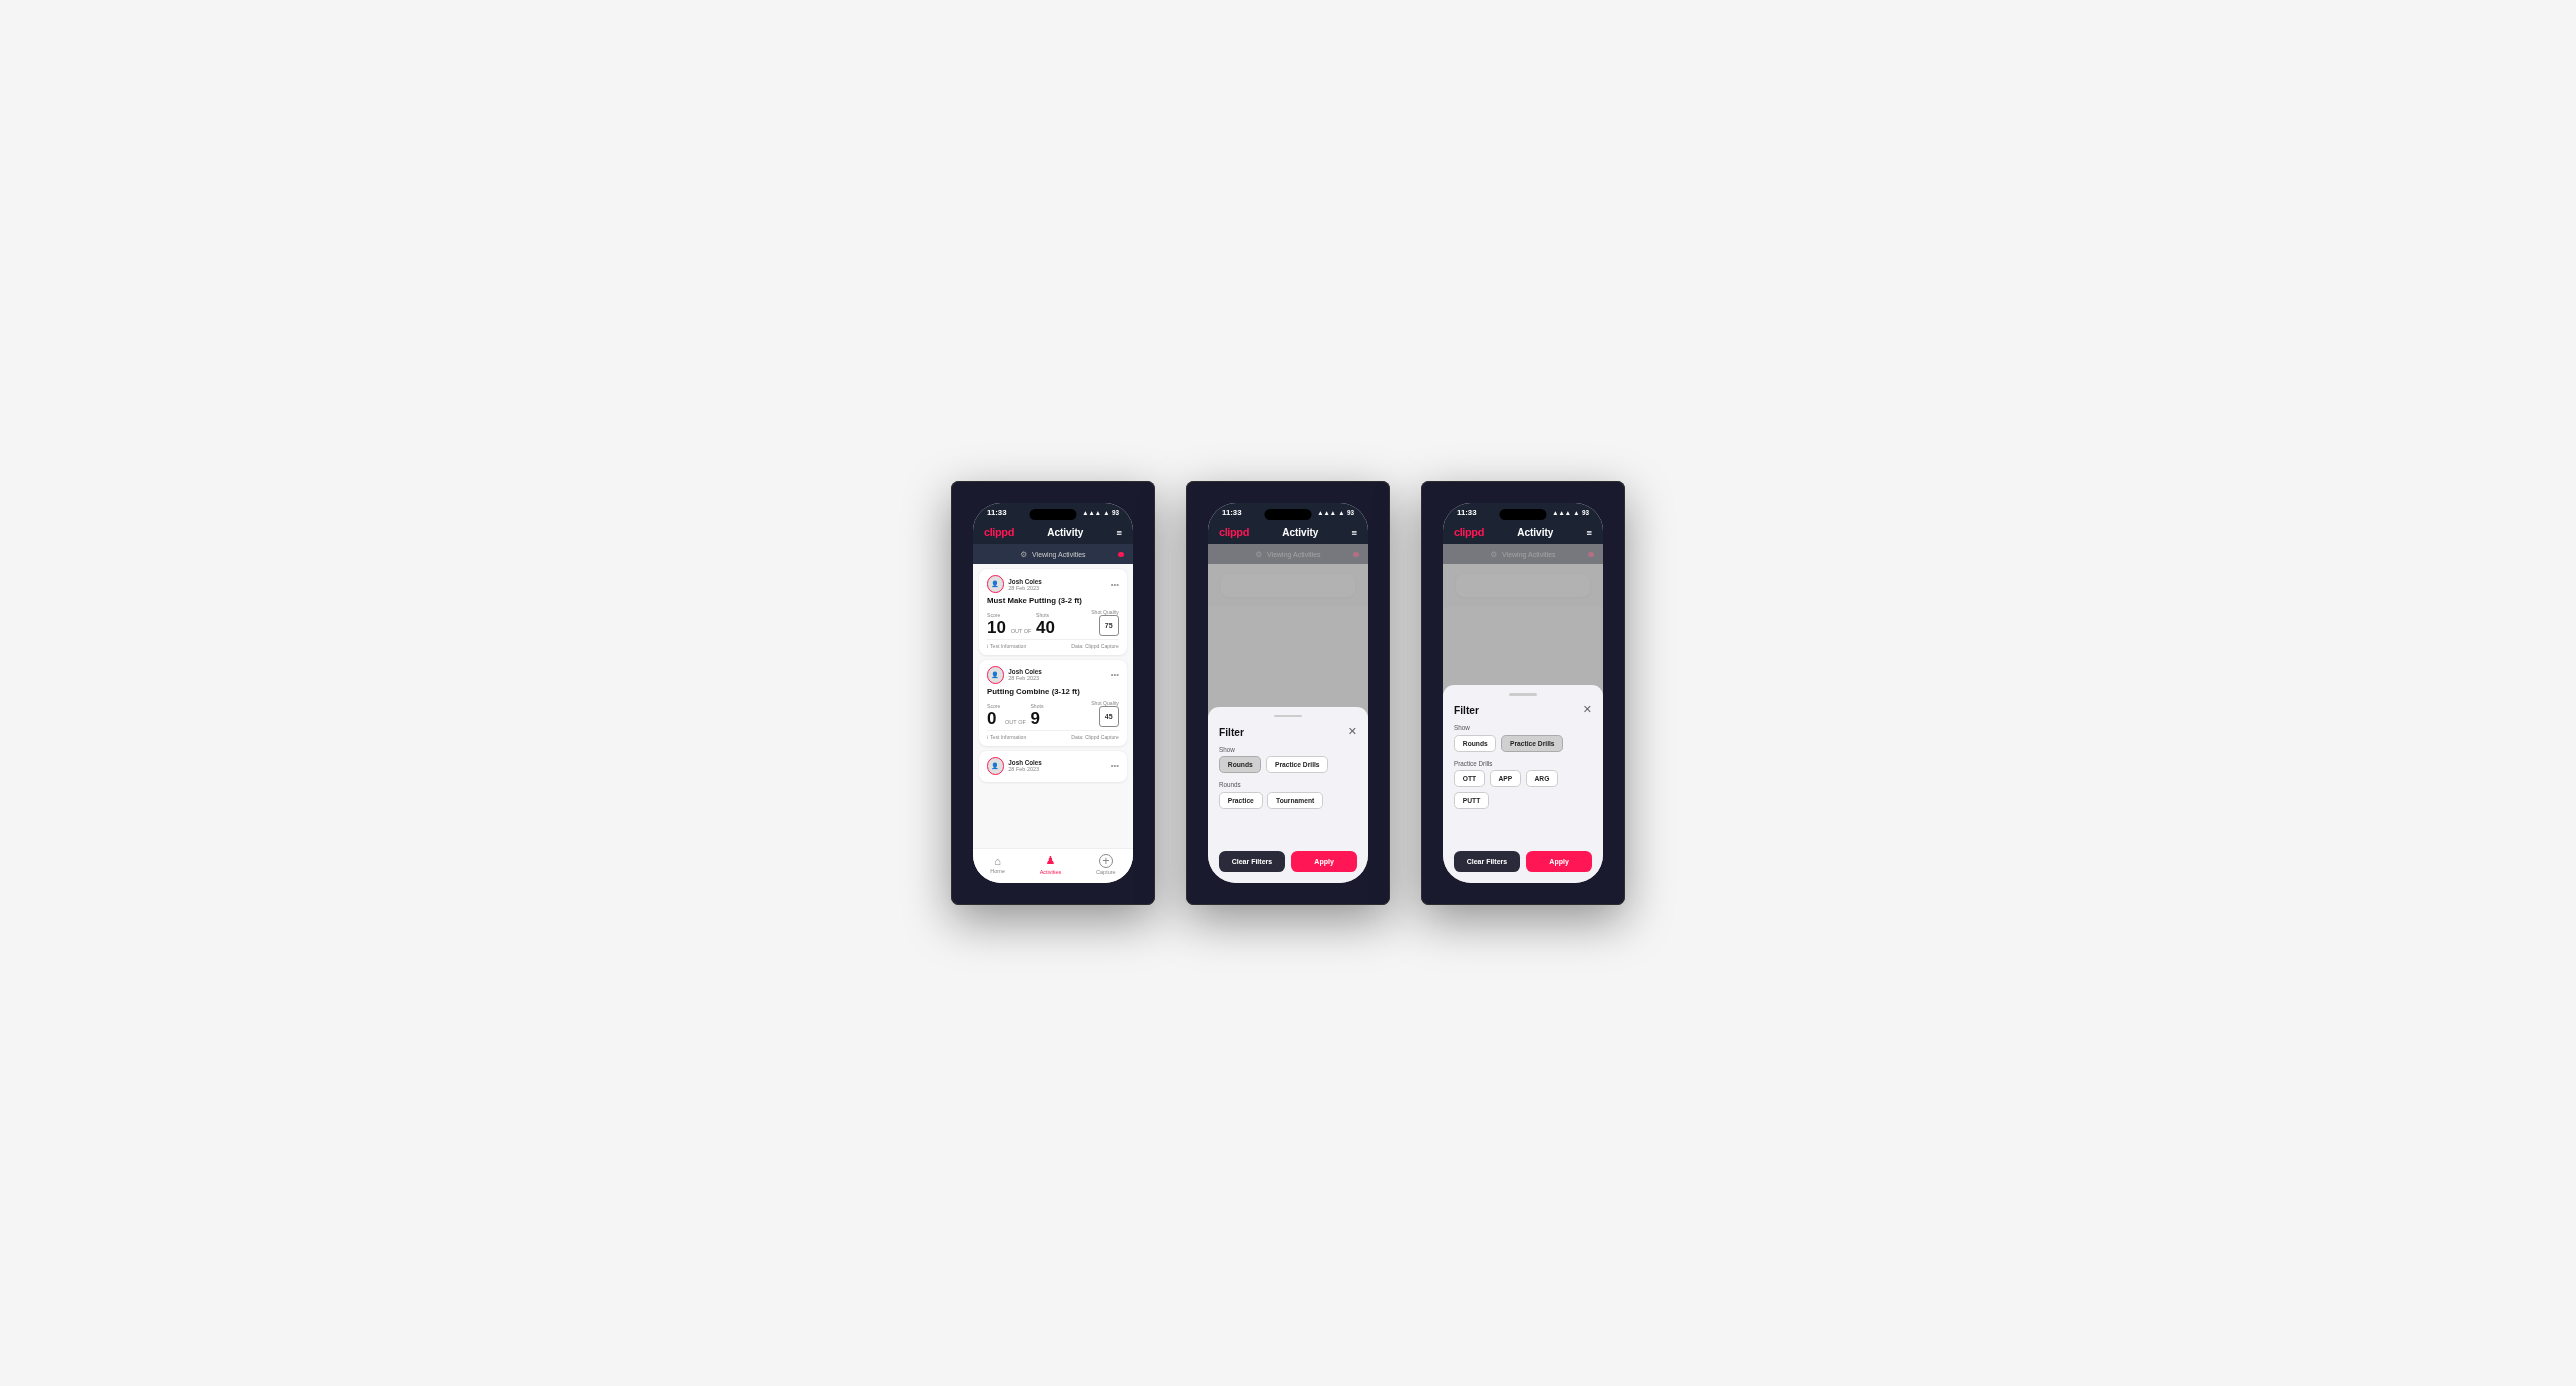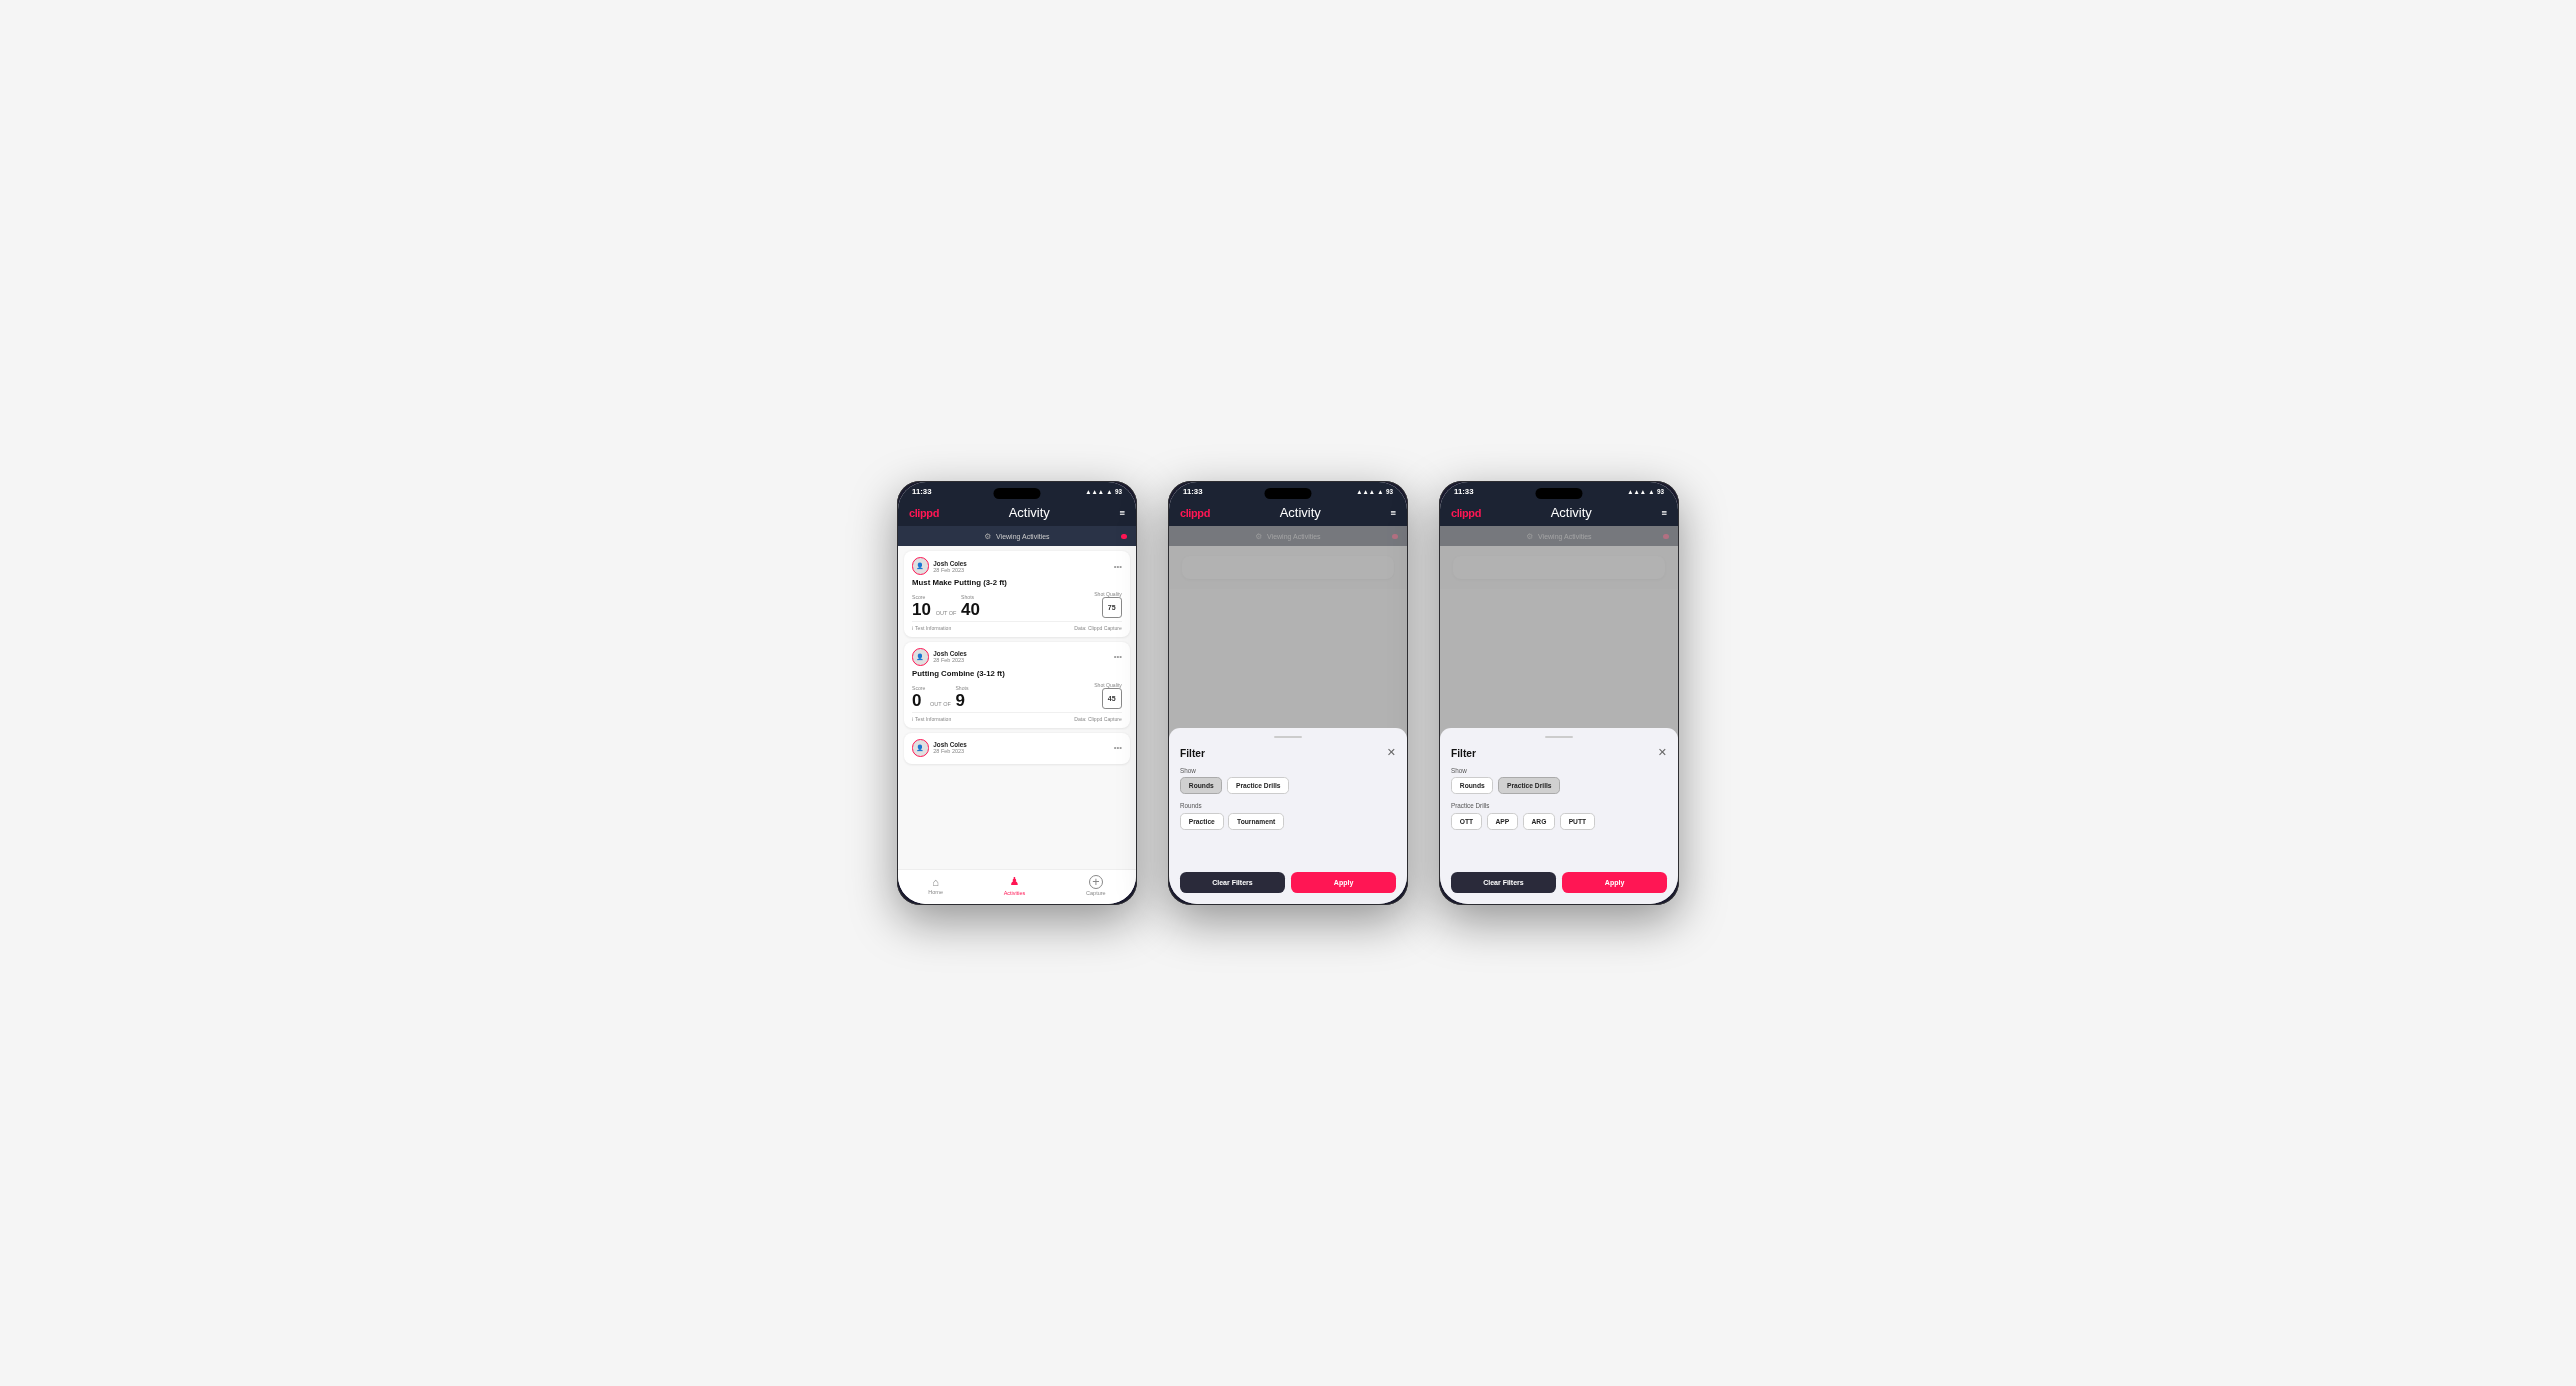--- a/index.html
+++ b/index.html
@@ -14,25 +14,25 @@
 
     .screenshot-container {
       display: flex;
       gap: 31px;
       align-items: center;
       padding: 47px;
     }
 
     
     .phone {
-      width: 240px;
+      width: 204px;
       height: 424px;
       background: #1a1a2e;
-      border-radius: 23px;
-      padding: 1px;
+      border-radius: 8px;
+      padding: 22px;
       box-shadow: 0 15.7px 47px rgba(0,0,0,0.4), inset 0 0 0 0.8px #333;
       position: relative;
     }
 
     .phone-screen {
       width: 100%;
       height: 100%;
       background: #fff;
       border-radius: 28px;
       overflow: hidden;
@@ -81,23 +81,23 @@
     }
 
     .logo-text {
       font-size: 11px;
       font-weight: 700;
       color: #ff1654;
       letter-spacing: -0.4px;
     }
 
     .header-title {
-      font-size: 13px;
+      font-size: 10px;
       color: #fff;
-      font-weight: 400;
+      font-weight: 700;
     }
 
     .hamburger-icon { color: #fff; font-size: 9.4px; }
 
     
     .viewing-bar {
       background: #2a3347;
       display: flex;
       align-items: center;
       justify-content: center;

